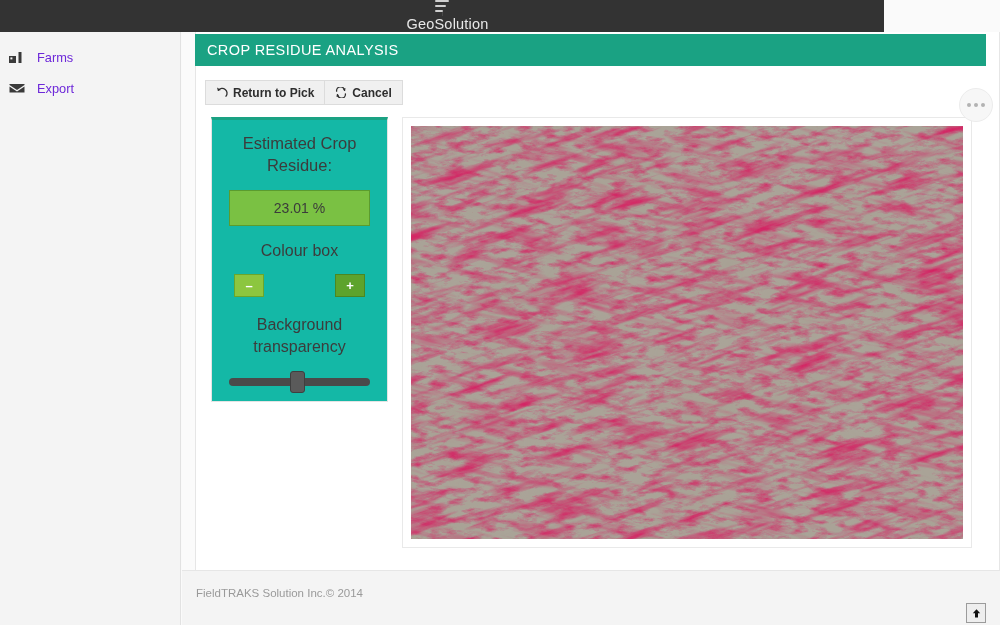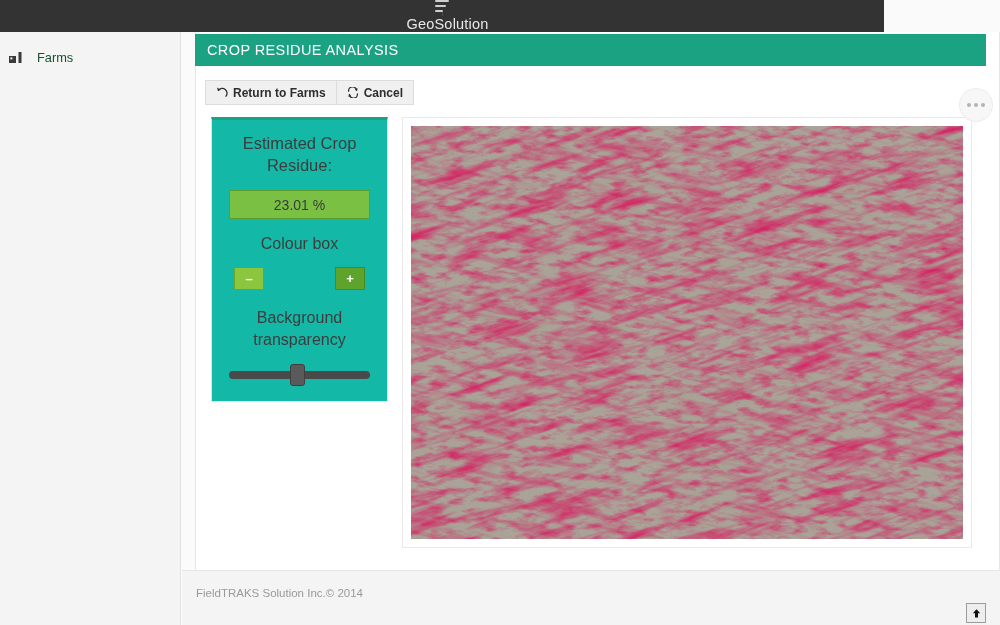--- a/index.html
+++ b/index.html
@@ -49,21 +49,21 @@
     display: flex; align-items: center;
     height: 31px; padding-left: 9px;
     cursor: pointer;
   }
   .nav-icon {
     width: 22px; height: 18px;
     display: flex; align-items: center; justify-content: flex-start;
     color: #3a3a3a;
   }
   .nav-label {
-    font-size: 12.8px; color: #14532d; padding-left: 6px;
+    font-size: 12.8px; color: #6d28d9; padding-left: 6px;
   }
 
   
   #content {
     position: absolute; top: 32px; left: 182px;
     width: 818px; height: 593px;
     background: #fbfbfb;
     overflow: hidden;
   }
   #content-inner {
@@ -131,21 +131,21 @@
     border-top: 3px solid #1aa283;
     z-index: 2;
   }
   .cc-title {
     text-align: center; font-size: 16.5px; color: #3c3c3c;
     line-height: 22px;
     padding: 12px 14px 0 14px;
   }
   #pct-box {
     margin: 14px 17px 0 17px;
-    height: 29px;
+    height: 36px;
     background: #7ac143;
     border: 1px solid #5b9c2e;
     display: flex; align-items: center; justify-content: center;
     font-size: 14px; color: #3b3b3b;
     cursor: pointer;
   }
   .cc-sub {
     text-align: center; font-size: 16px; color: #3c3c3c;
     margin-top: 16px;
   }
@@ -241,20 +241,29 @@
       <svg width="15" height="13" viewBox="0 0 15 13">
         <rect x="0" y="5" width="7" height="7" fill="#3a3a3a"></rect>
         <rect x="1.4" y="6.4" width="2" height="2" fill="#f4f4f4"></rect>
         <rect x="9.5" y="1" width="3" height="11" fill="#3a3a3a"></rect>
       </svg>
     </span>
     <span class="nav-label">Farms</span>
   </div>
 
 
+  <div class="nav-item">
+    <span class="nav-icon">
+      <svg width="16" height="11" viewBox="0 0 16 11">
+        <path d="M0.5 1 h15 v1 l-7.5 5 l-7.5 -5 z" fill="#3a3a3a"></path>
+        <path d="M0.5 3.4 l7.5 5 l7.5 -5 v6.1 h-15 z" fill="#3a3a3a"></path>
+      </svg>
+    </span>
+    <span class="nav-label">Export</span>
+  </div>
 
 </div>
 
 <div id="content">
 
   <div id="content-inner"></div>
 
   <div id="page-header">
     <span id="page-title">CROP RESIDUE ANALYSIS</span>
   </div>
@@ -268,21 +277,21 @@
   <div id="toolbar">
 
 
     <div class="tb-btn">
       <span class="tb-ico">
         <svg width="12" height="11" viewBox="0 0 12 11">
           <path d="M10 9.2 A4.4 4.4 0 1 0 2.4 3.2" fill="none" stroke="#2e2e2e" stroke-width="1.3" stroke-linecap="round"></path>
           <path d="M1 0.6 L1.9 3.8 L5 3.1 z" fill="#2e2e2e"></path>
         </svg>
       </span>
-      <span>Return to Farms</span>
+      <span>Return to Pick</span>
     </div>
 
     <div class="tb-btn">
       <span class="tb-ico">
         <svg width="12" height="11" viewBox="0 0 12 11">
           <path d="M1.6 4.2 A4 4 0 0 1 9.6 3.4" fill="none" stroke="#2e2e2e" stroke-width="1.3" stroke-linecap="round"></path>
           <path d="M10.4 6.8 A4 4 0 0 1 2.4 7.6" fill="none" stroke="#2e2e2e" stroke-width="1.3" stroke-linecap="round"></path>
           <path d="M7.6 1.2 L10.8 1.6 L9.4 4.3 z" fill="#2e2e2e"></path>
           <path d="M4.4 9.8 L1.2 9.4 L2.6 6.7 z" fill="#2e2e2e"></path>
         </svg>

